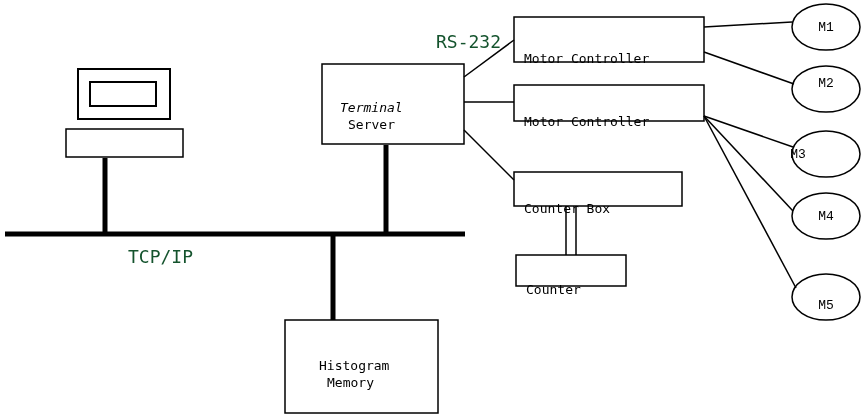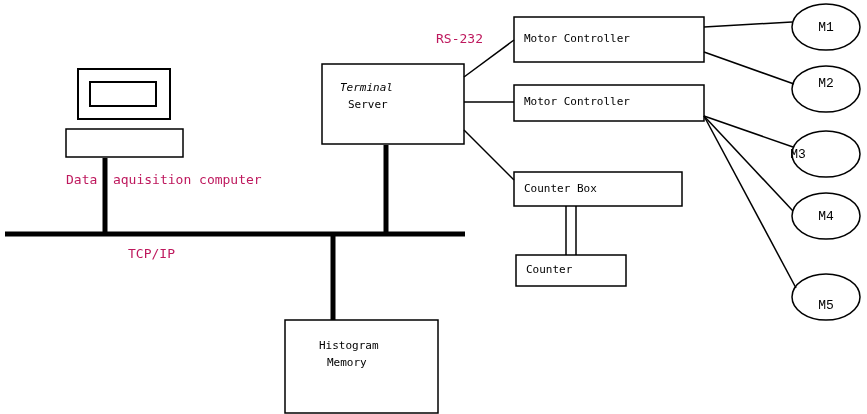--- a/index.html
+++ b/index.html
@@ -18,30 +18,31 @@
   #stage svg {
     position: absolute;
     left: 0;
     top: 0;
     width: 867px;
     height: 414px;
   }
   .node-label {
     position: absolute;
     font-family: "DejaVu Sans Mono", monospace;
-    font-size: 11px;
+    font-size: 13px;
     color: #000000;
     line-height: 16px;
     white-space: pre;
+    margin-top: 20px;
   }
   .plain-label {
     position: absolute;
     font-family: "DejaVu Sans Mono", monospace;
-    font-size: 13px;
-    color: #be185d;
+    font-size: 18px;
+    color: #14532d;
     white-space: pre;
   }
   .ellipse-label {
     position: absolute;
     font-family: Liberation Mono, monospace;
     font-size: 13px;
     color: #000000;
     text-align: center;
     white-space: pre;
   }
@@ -101,21 +102,20 @@
 
   <div class="node-label" style="left:524px; top:94px;">Motor Controller</div>
 
   <div class="node-label" style="left:524px; top:181px;">Counter Box</div>
 
   <div class="node-label" style="left:526px; top:262px;">Counter</div>
 
   <div class="node-label" style="left:319px; top:338px;">Histogram</div>
   <div class="node-label" style="left:319px; top:355px;padding-left:8px;">Memory</div>
 
-  <div class="plain-label" style="left:66px; top:172px;">Data  aquisition computer</div>
 
   <div class="plain-label" style="left:436px; top:31px;">RS-232</div>
 
   <div class="plain-label" style="left:128px; top:246px;">TCP/IP</div>
 
   <div class="ellipse-label" style="left:806px; top:20px; width:40px;">M1</div>
   <div class="ellipse-label" style="left:806px; top:76px; width:40px;">M2</div>
   <div class="ellipse-label" style="left:778px; top:147px; width:40px;text-align:center;">M3</div>
   <div class="ellipse-label" style="left:806px; top:209px; width:40px;">M4</div>
   <div class="ellipse-label" style="left:806px; top:298px; width:40px;">M5</div>

